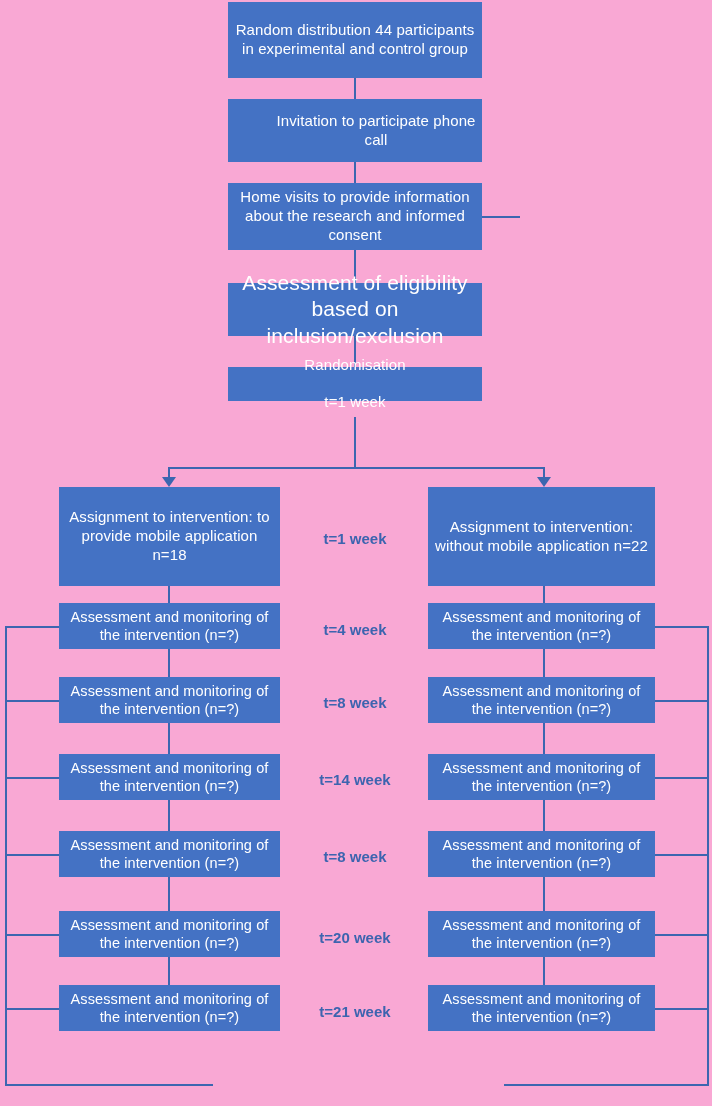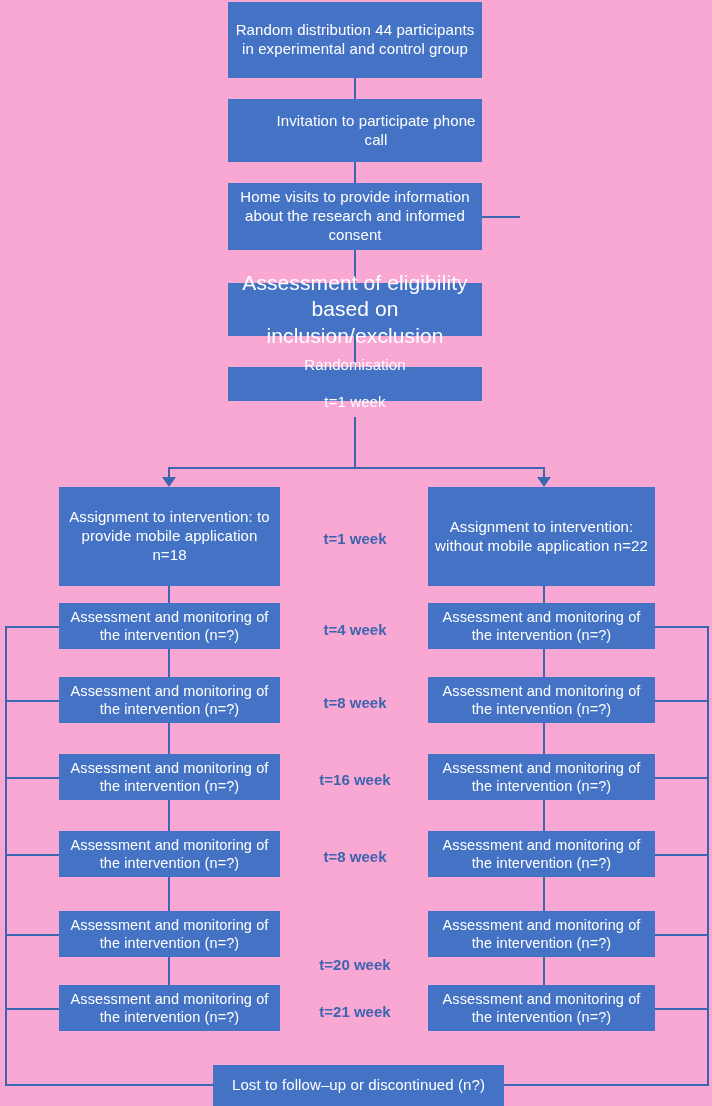--- a/index.html
+++ b/index.html
@@ -152,23 +152,20 @@
   </div>
 
   <div class="box b-assignL">
     <span>Assignment to intervention: to provide mobile application n=18</span>
   </div>
 
   <div class="box b-assignR">
     <span>Assignment to intervention:  without mobile application n=22</span>
   </div>
 
-  <div class="box b-lost">
-    <span>Lost to follow–up or discontinued (n?)</span>
-  </div>
 
   <div id="dynamic-layer">
       <div class="box b-assessL" style="top: 603px;">
         <span>Assessment and monitoring of the intervention (n=?)</span>
       </div>
       <div class="box b-assessR" style="top: 603px;">
         <span>Assessment and monitoring of the intervention (n=?)</span>
       </div>
       <div class="box b-assessL" style="top: 677px;">
         <span>Assessment and monitoring of the intervention (n=?)</span>
@@ -196,19 +193,19 @@
       </div>
       <div class="box b-assessL" style="top: 985px;">
         <span>Assessment and monitoring of the intervention (n=?)</span>
       </div>
       <div class="box b-assessR" style="top: 985px;">
         <span>Assessment and monitoring of the intervention (n=?)</span>
       </div>
       <div class="tlabel" style="top: 530px;">t=1 week</div>
       <div class="tlabel" style="top: 621px;">t=4 week</div>
       <div class="tlabel" style="top: 694px;">t=8 week</div>
-      <div class="tlabel" style="top: 771px;">t=16 week</div>
+      <div class="tlabel" style="top: 771px;">t=14 week</div>
       <div class="tlabel" style="top: 848px;">t=8 week</div>
-      <div class="tlabel" style="top: 956px;">t=20 week</div>
+      <div class="tlabel" style="top: 929px;">t=20 week</div>
       <div class="tlabel" style="top: 1003px;">t=21 week</div>
     </div>
 
 </div>
 
 </body></html>

